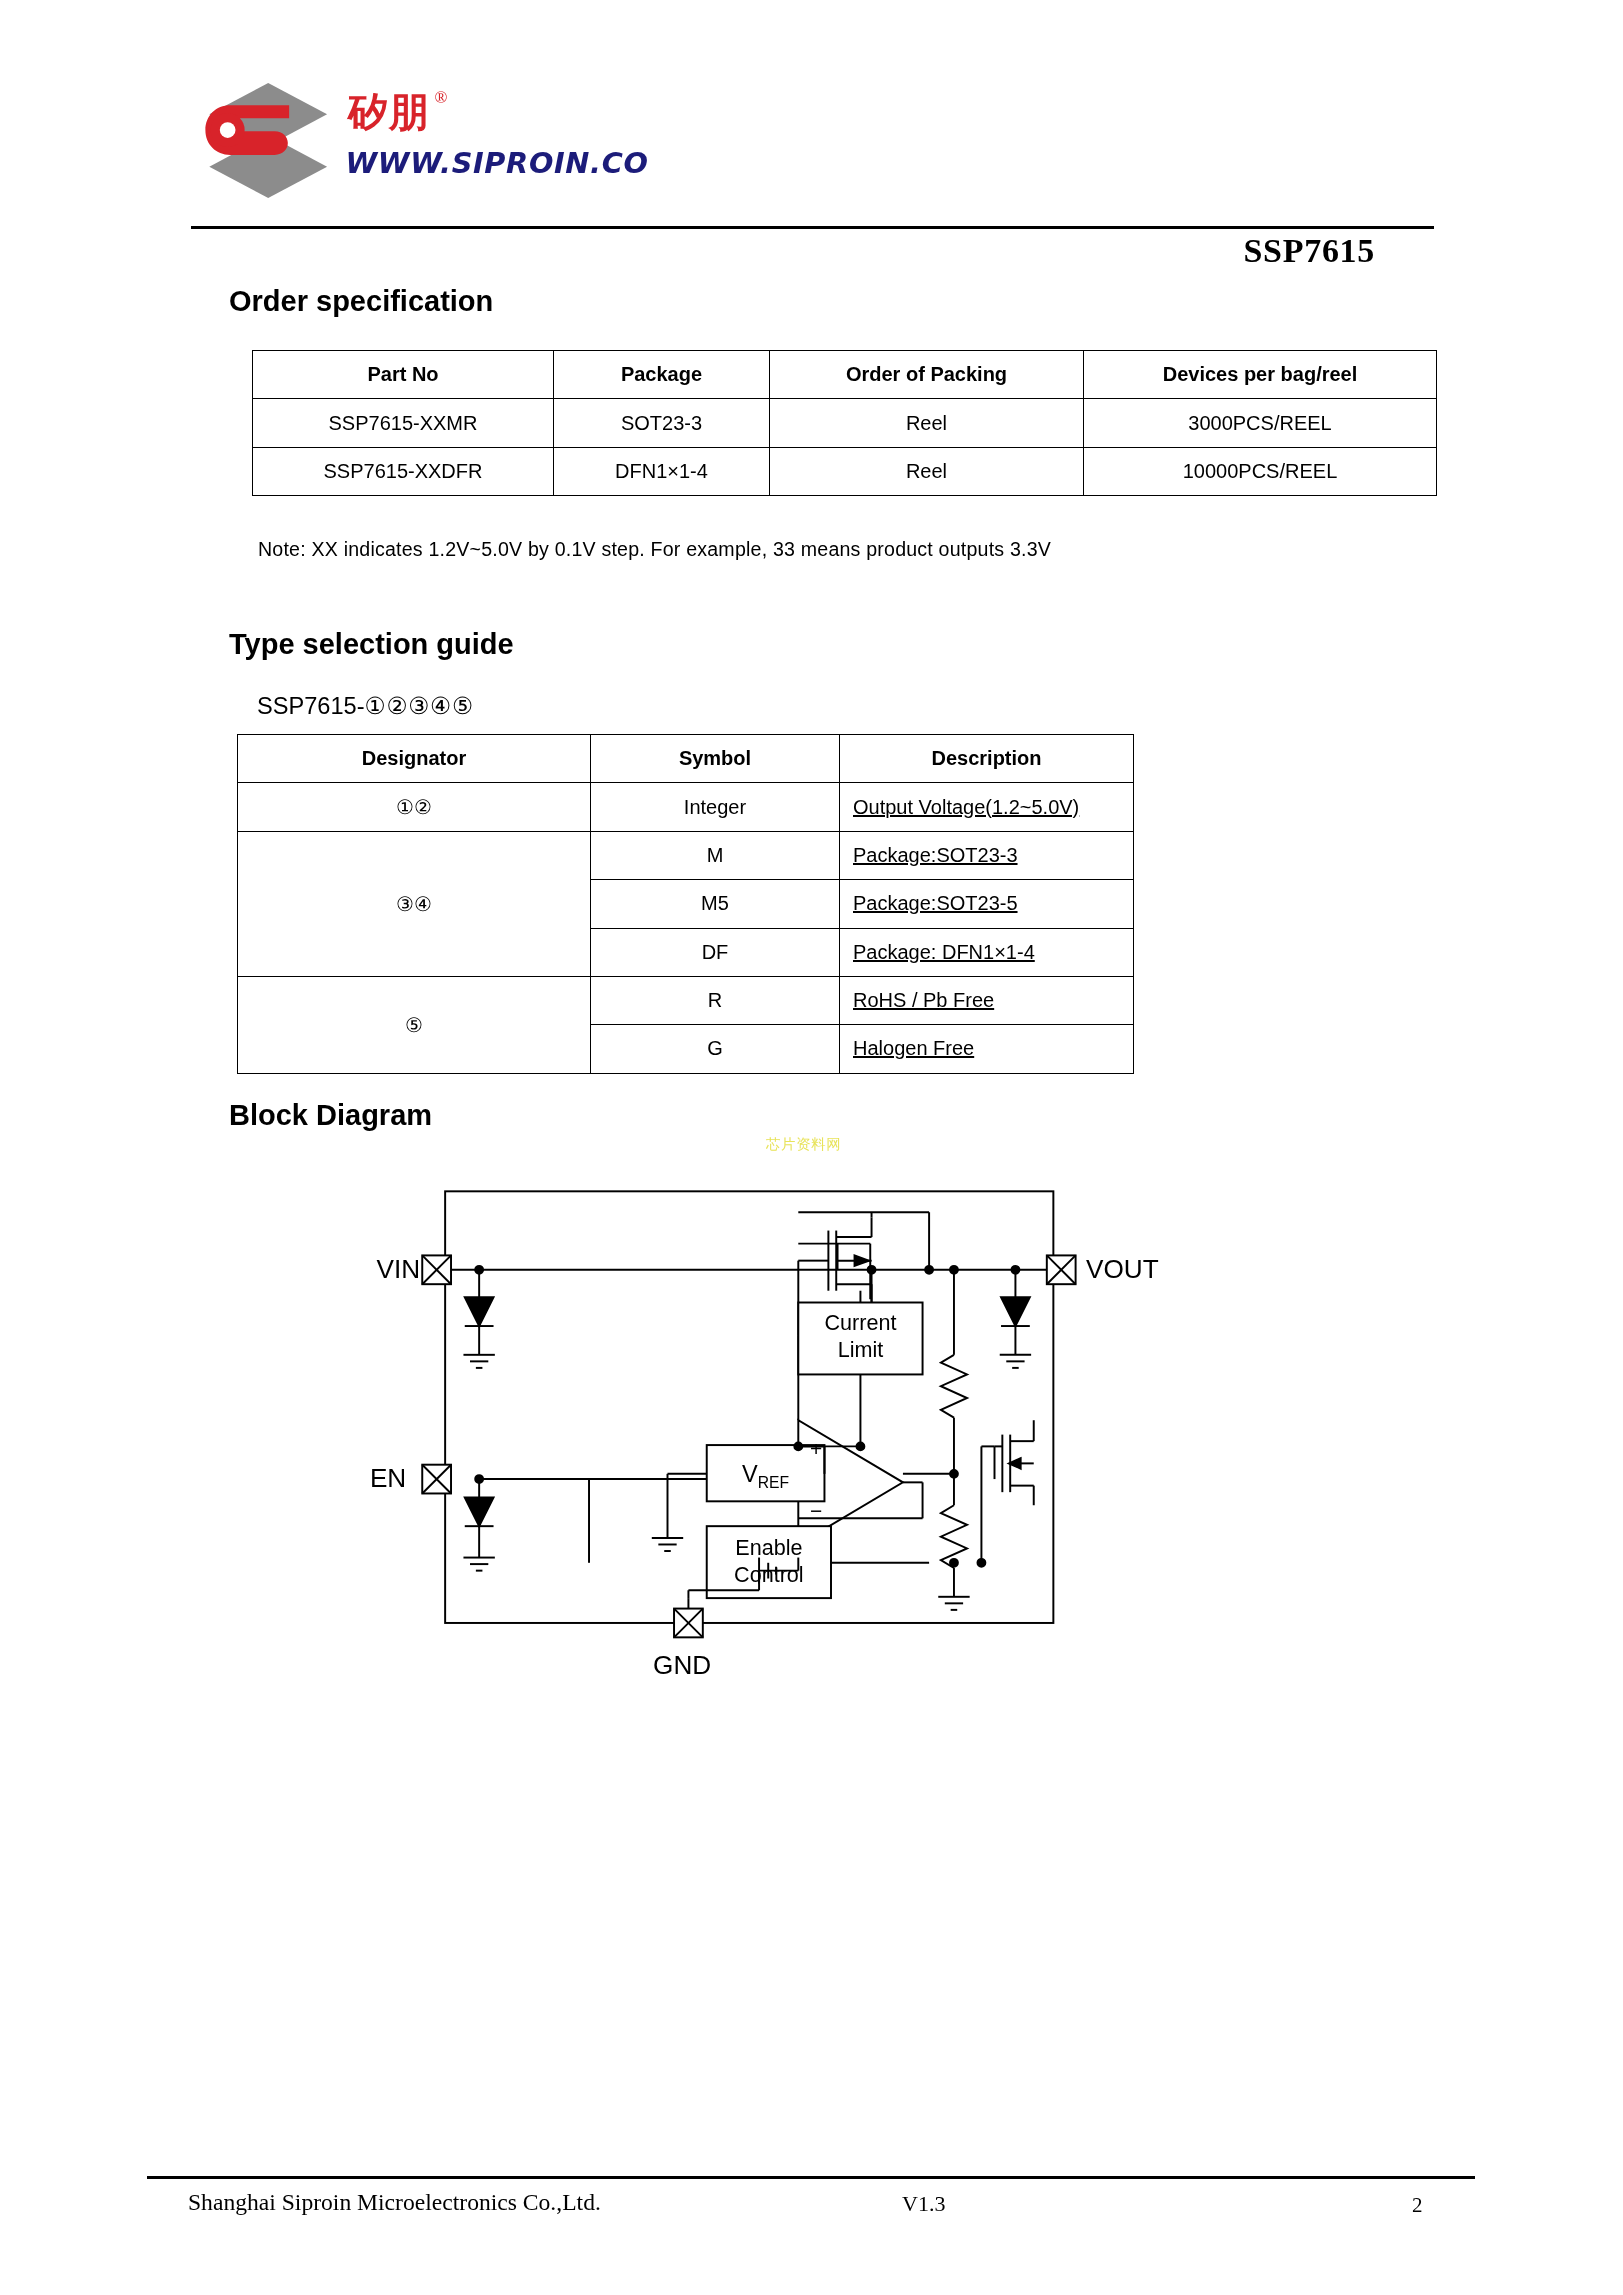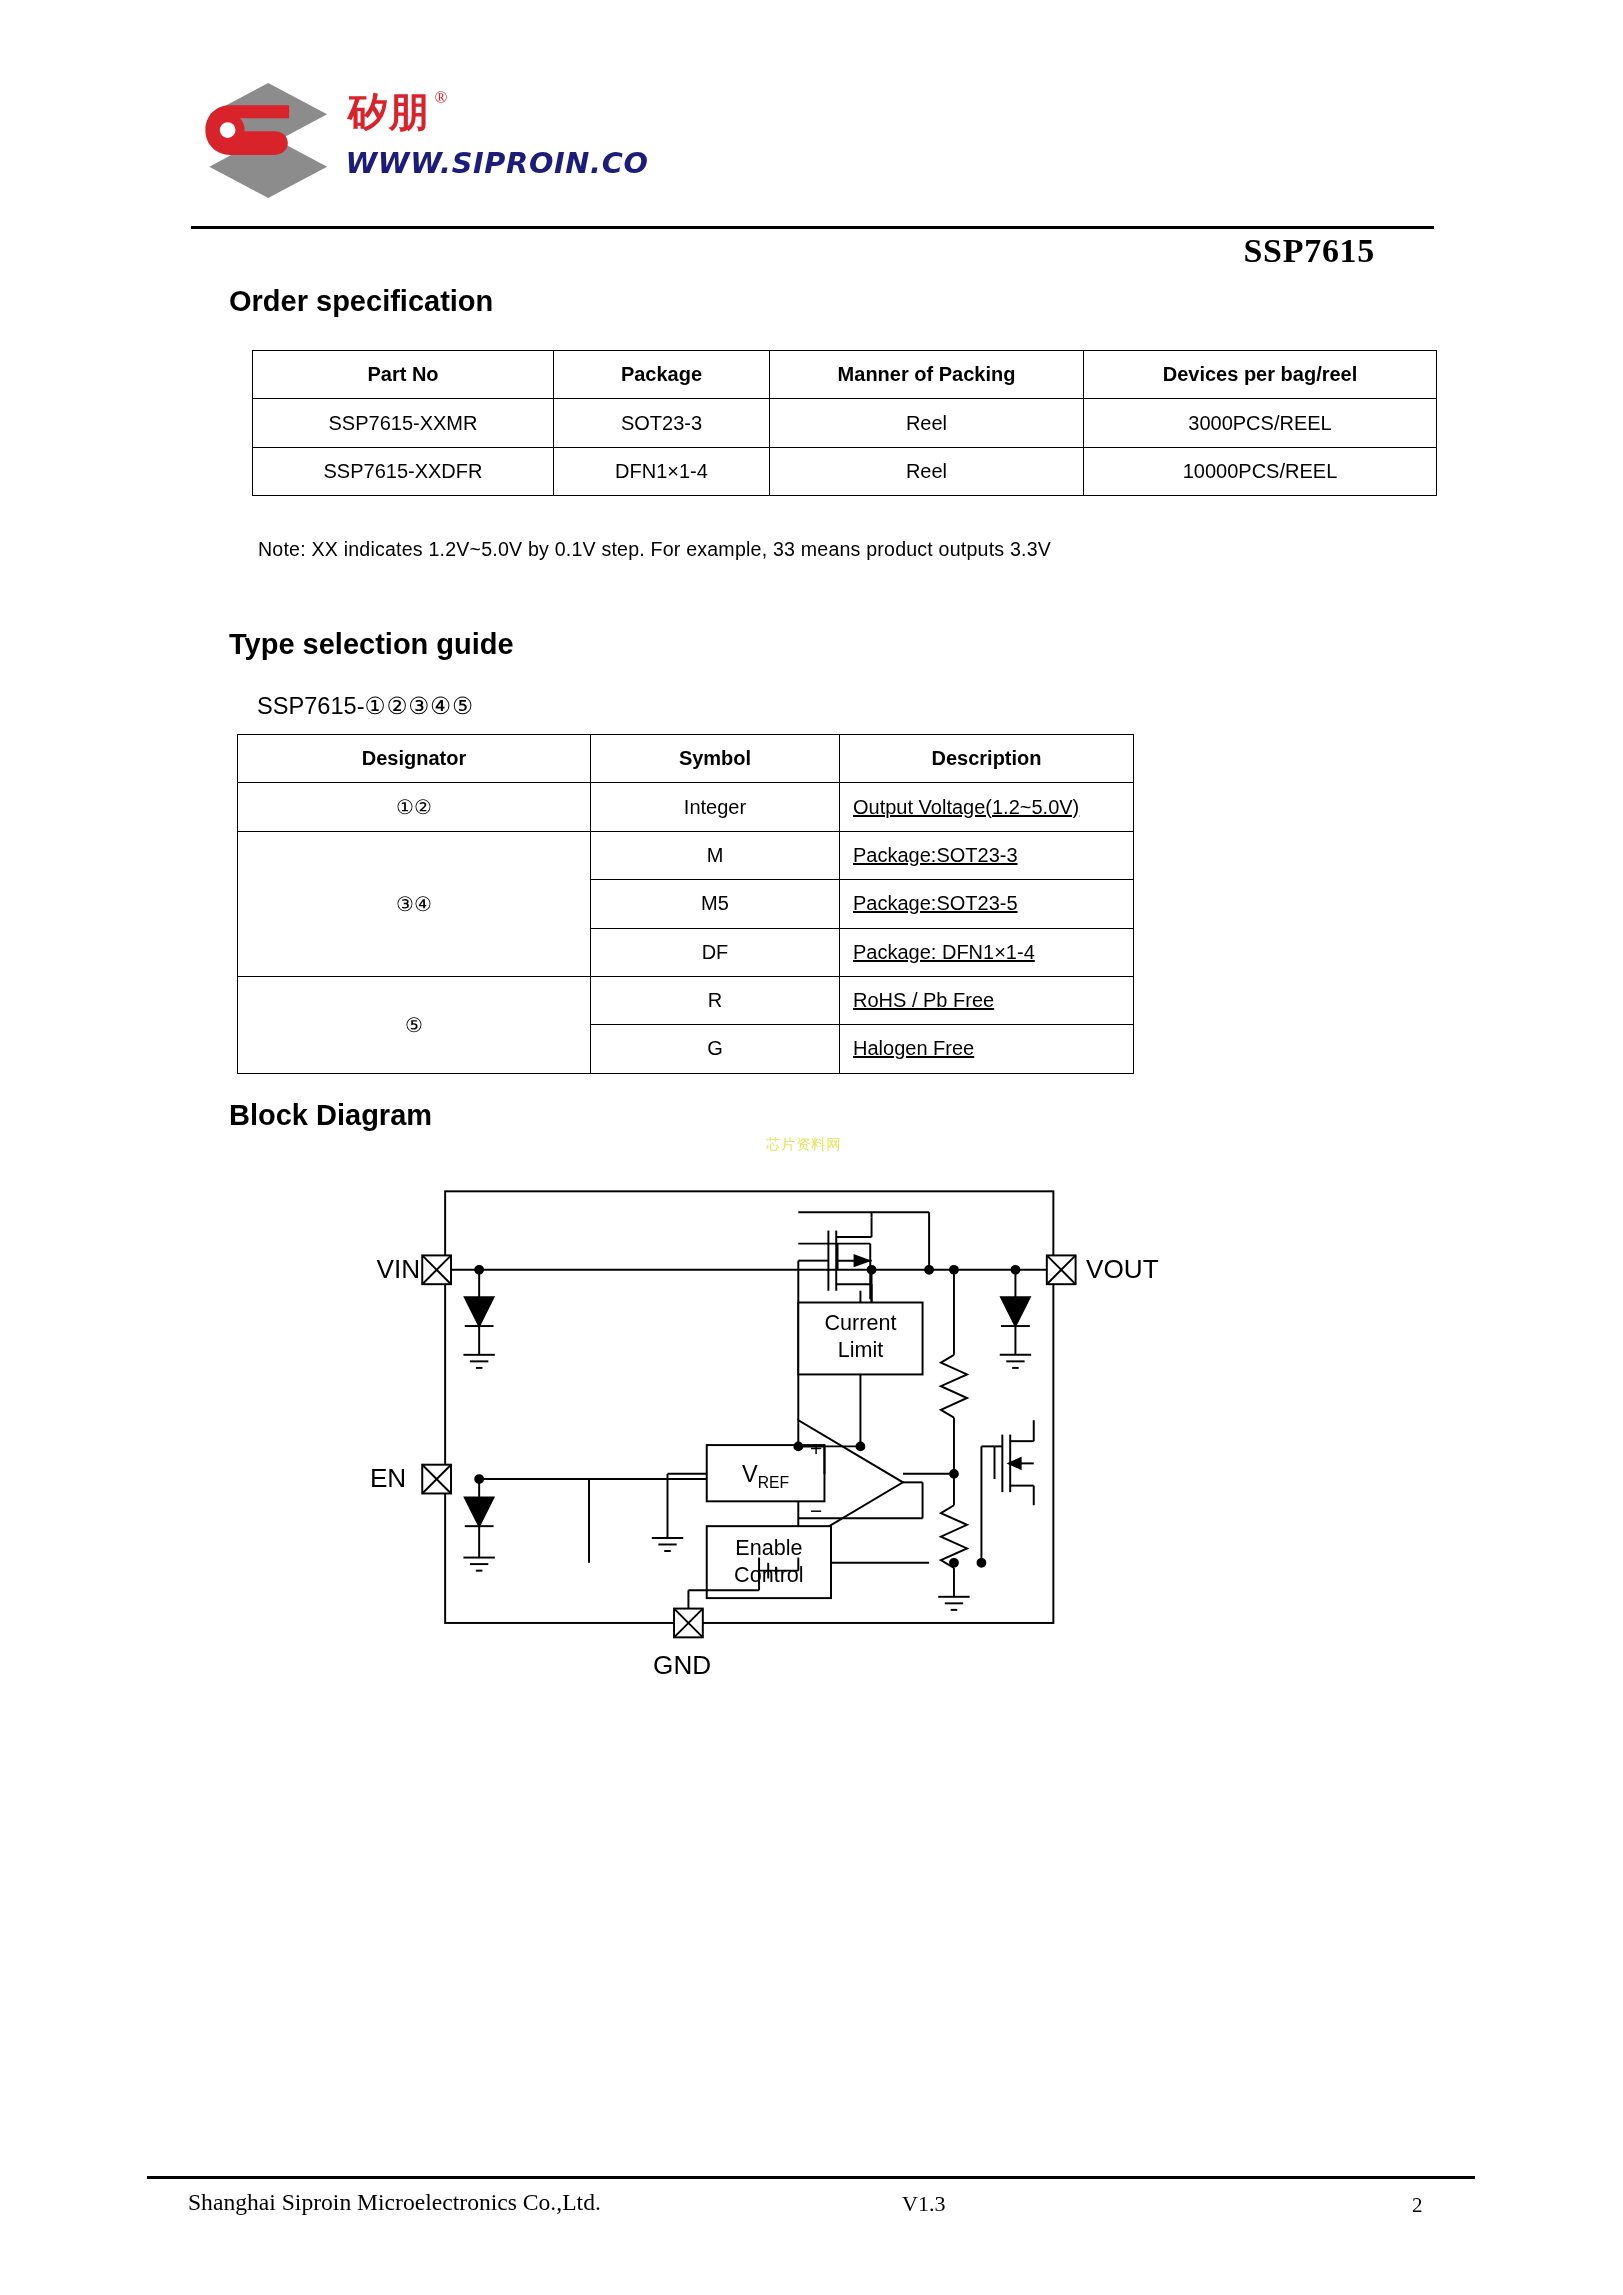--- a/index.html
+++ b/index.html
@@ -206,21 +206,21 @@
     <colgroup>
       <col style="width:301px">
       <col style="width:216px">
       <col style="width:314px">
       <col style="width:353px">
     </colgroup>
     <thead>
       <tr>
         <th>Part No</th>
         <th>Package</th>
-        <th>Manner of Packing</th>
+        <th>Order of Packing</th>
         <th>Devices per bag/reel</th>
       </tr>
     </thead>
     <tbody>
       <tr>
         <td>SSP7615-XXMR</td>
         <td>SOT23-3</td>
         <td>Reel</td>
         <td>3000PCS/REEL</td>
       </tr>

